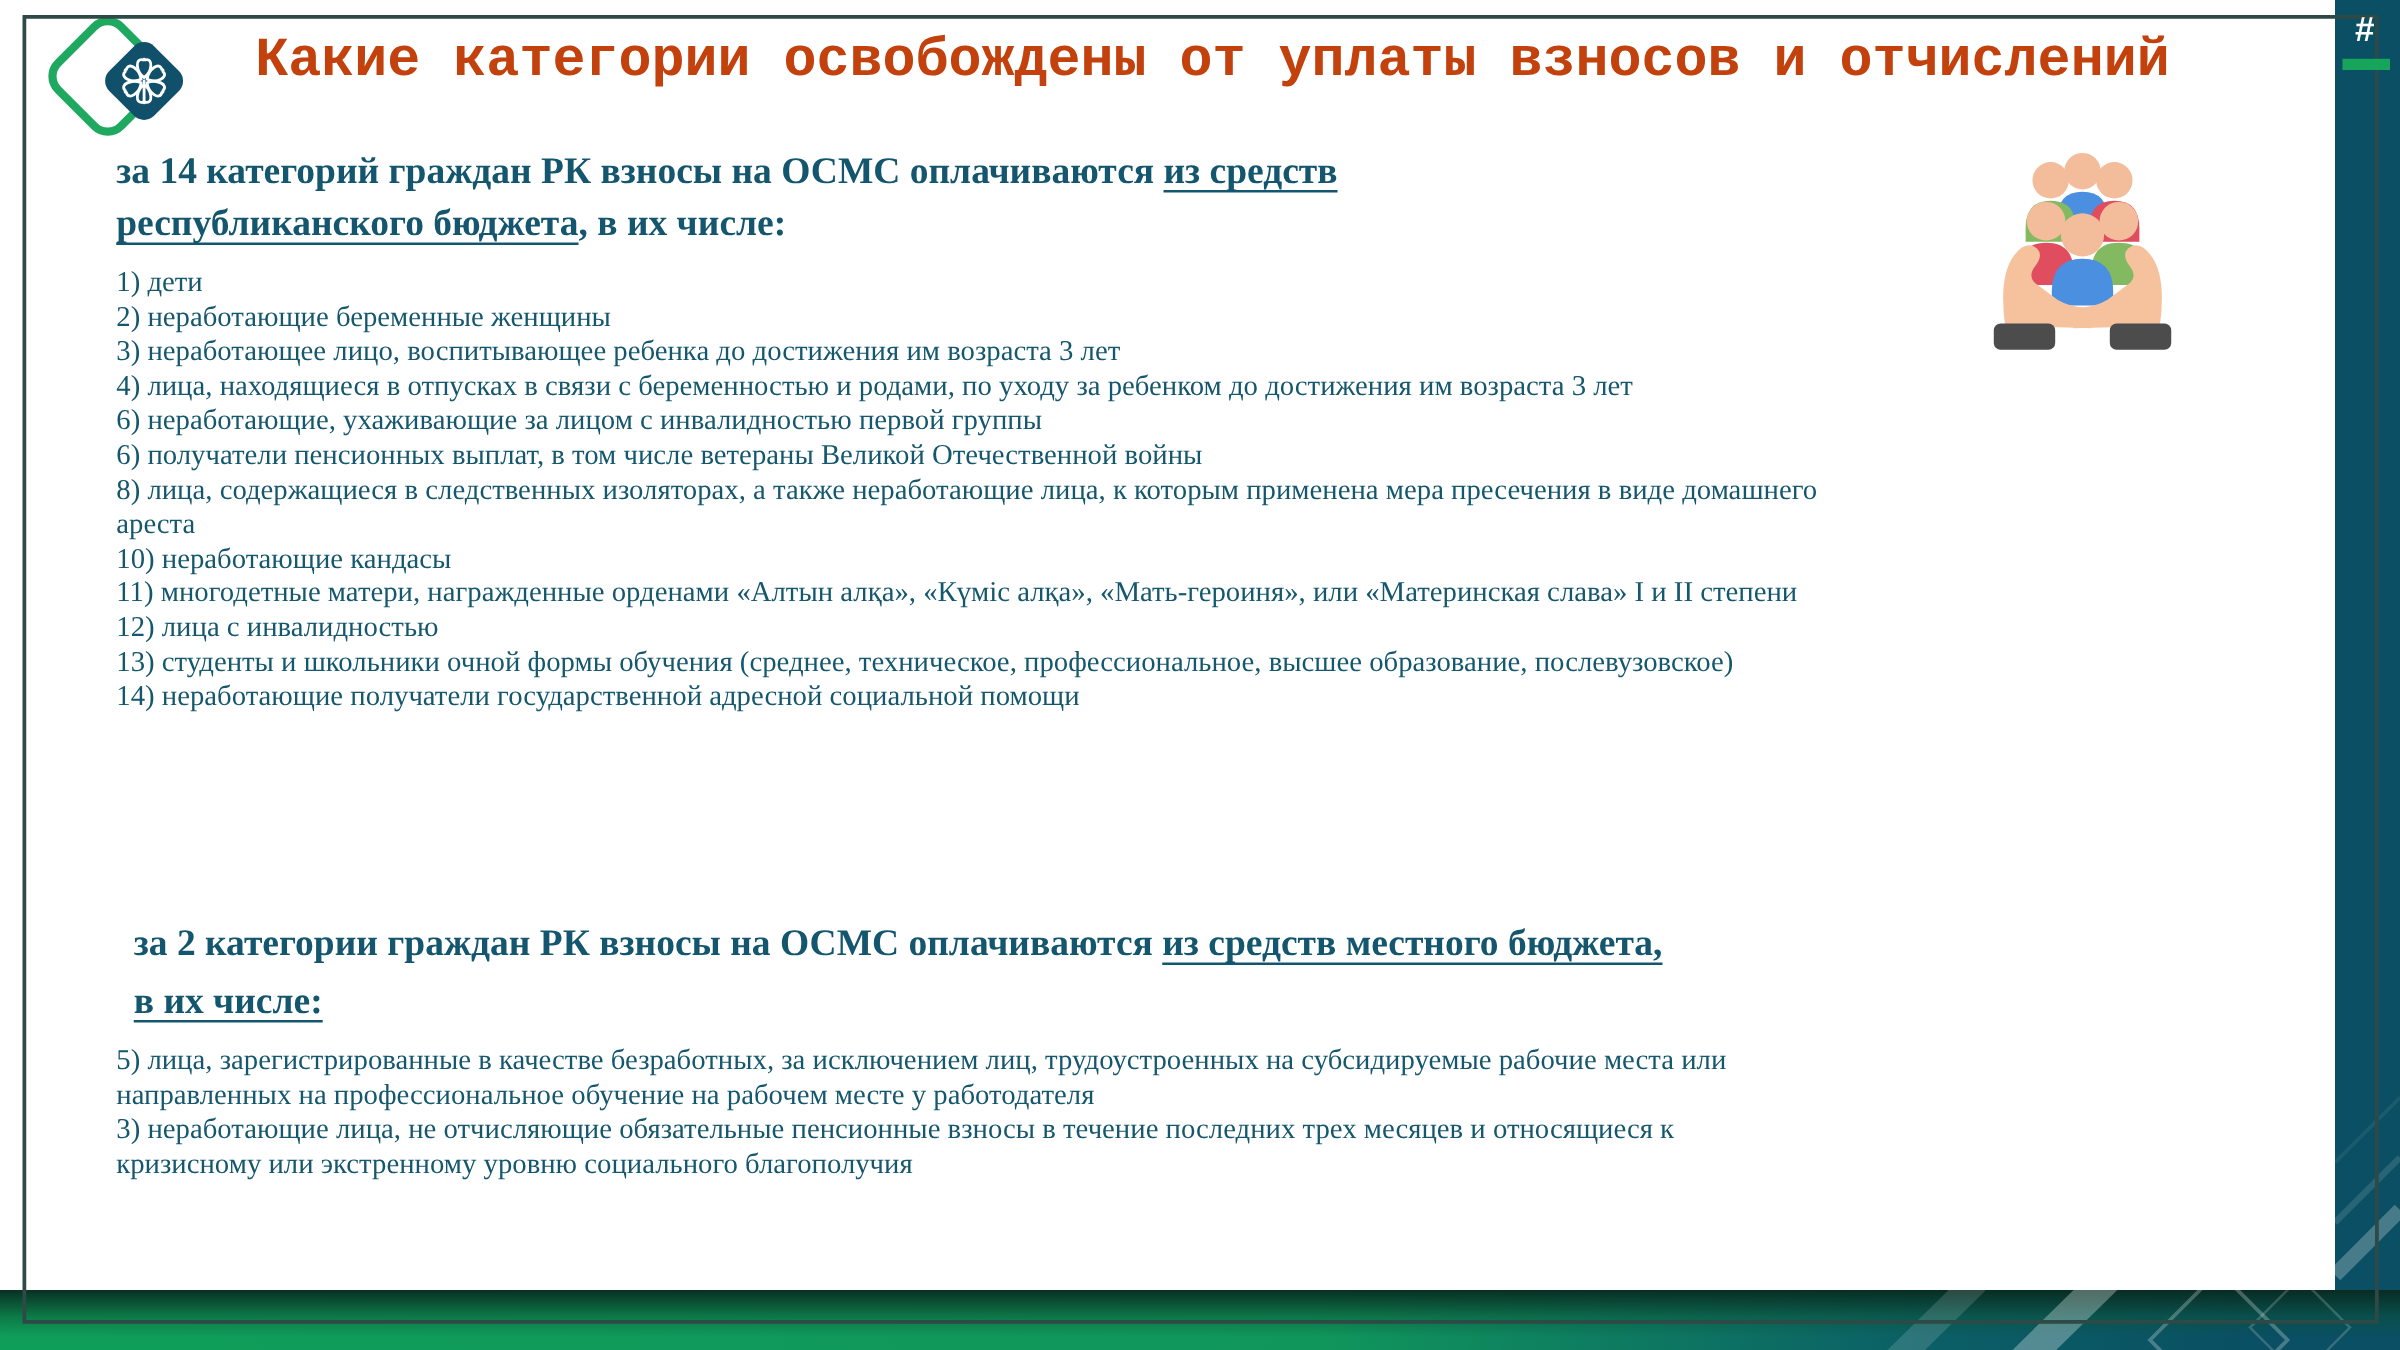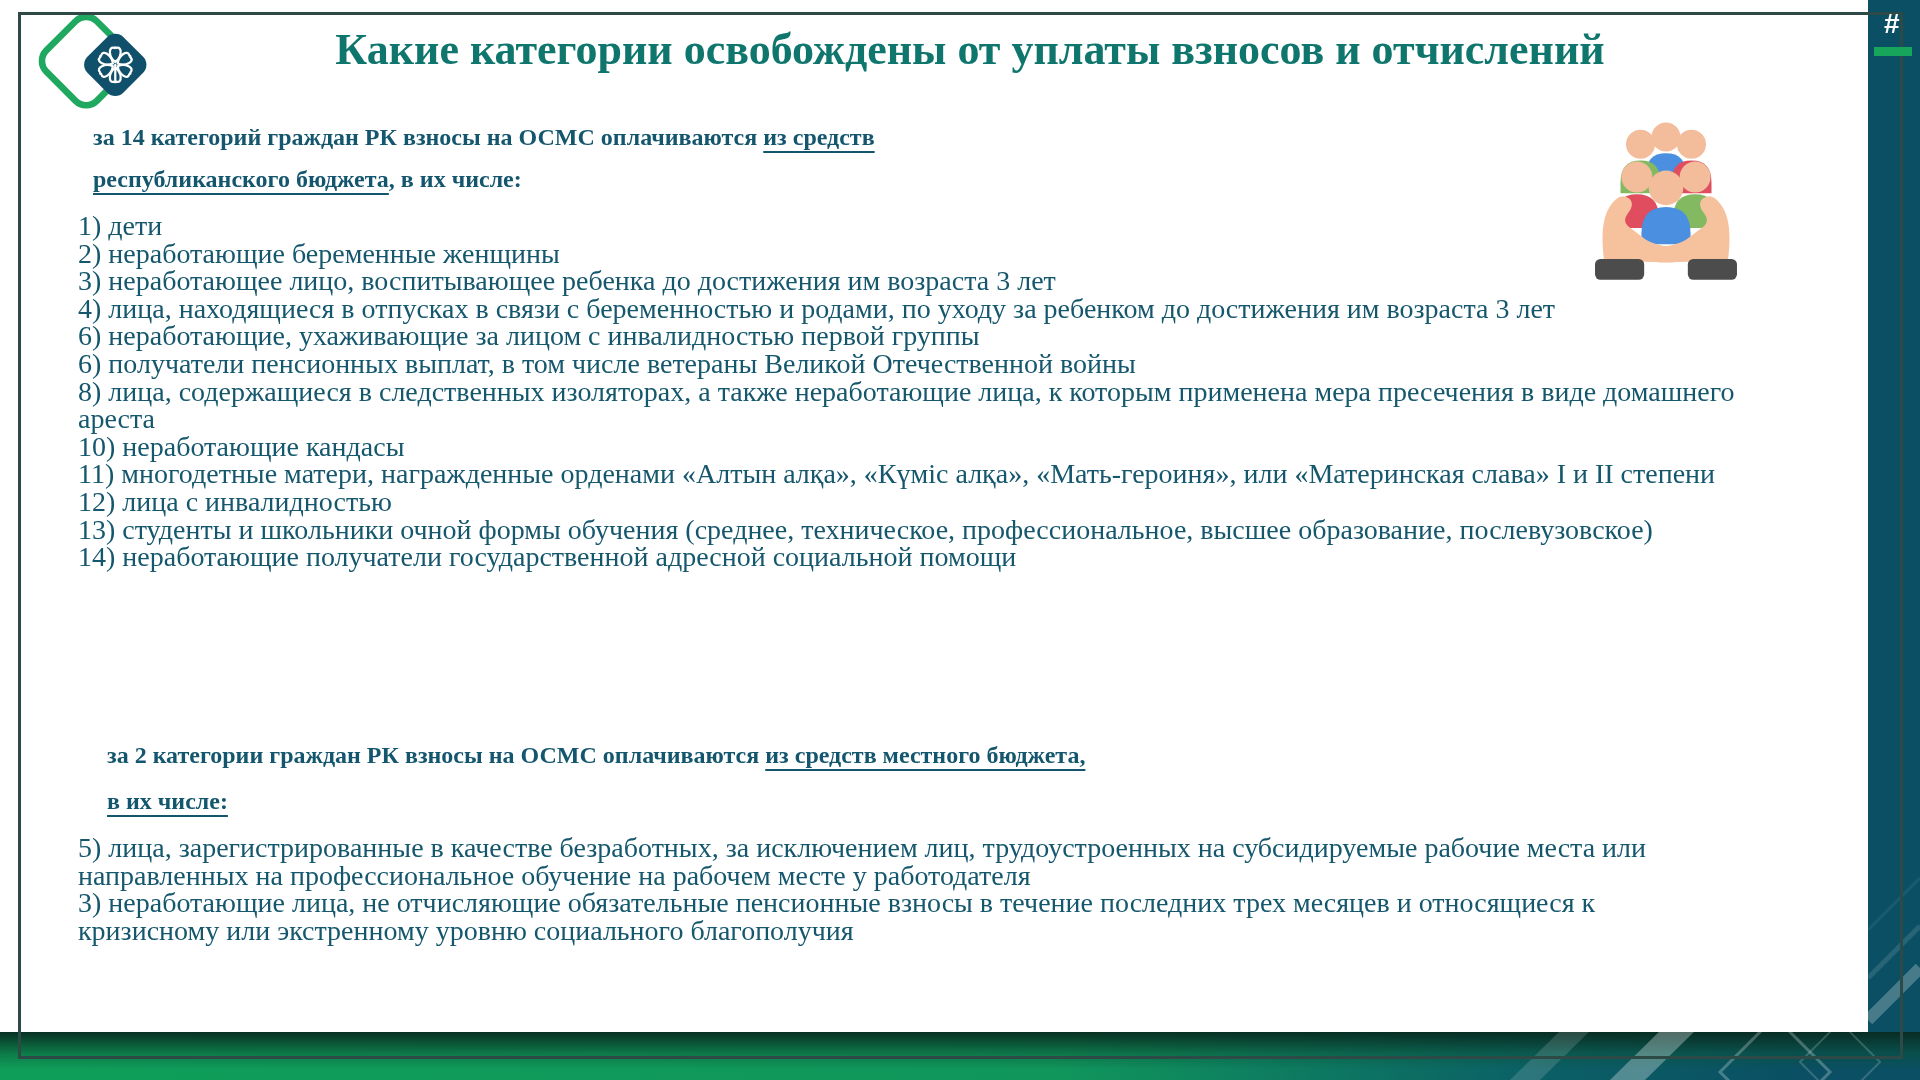--- a/index.html
+++ b/index.html
@@ -18,30 +18,30 @@
   .frame{position:absolute;left:18px;top:12px;width:1885px;height:1047px;border:3px solid #2e4a46;
          box-sizing:border-box;z-index:5;pointer-events:none;background:transparent;}
   
   .slide-num{position:absolute;left:1884px;top:8px;z-index:6;color:#ffffff;
              font-family:"Liberation Sans", sans-serif;font-weight:700;font-size:28px;}
   .green-dash{position:absolute;left:1874px;top:47px;width:38px;height:9px;background:#17a55b;z-index:6;}
   
   .logo{position:absolute;left:28px;top:12px;z-index:4;}
   
   .title{position:absolute;left:150px;top:24px;width:1640px;text-align:center;z-index:4;
-         font-family:Liberation Serif, serif;font-weight:700;font-size:44px;color:#0f766e;}
+         font-family:Liberation Mono, monospace;font-weight:700;font-size:44px;color:#c2410c;}
   
-  .heading{position:absolute;z-index:4;color:#14566e;font-weight:700;font-size:24px;white-space:nowrap;}
+  .heading{position:absolute;z-index:4;color:#14566e;font-weight:700;font-size:30px;white-space:nowrap;}
   .heading .h-line{line-height:42px;}
   .u{text-decoration:underline;text-decoration-thickness:2px;text-underline-offset:6px;}
   #heading1{left:93px;top:116px;}
   #heading2{left:107px;top:732px;}
   #heading2 .h-line{line-height:46px;}
   
-  .list{position:absolute;left:78px;z-index:4;color:#15576d;font-size:28px;}
+  .list{position:absolute;left:93px;z-index:4;color:#15576d;font-size:23px;}
   .list .line{line-height:27.6px;white-space:nowrap;}
   #list1{top:212px;}
   #list2{top:834px;}
   
   .people-icon{position:absolute;left:1575px;top:98px;z-index:4;}
 </style>
 </head>
 <body>
 
 <div class="slide">

